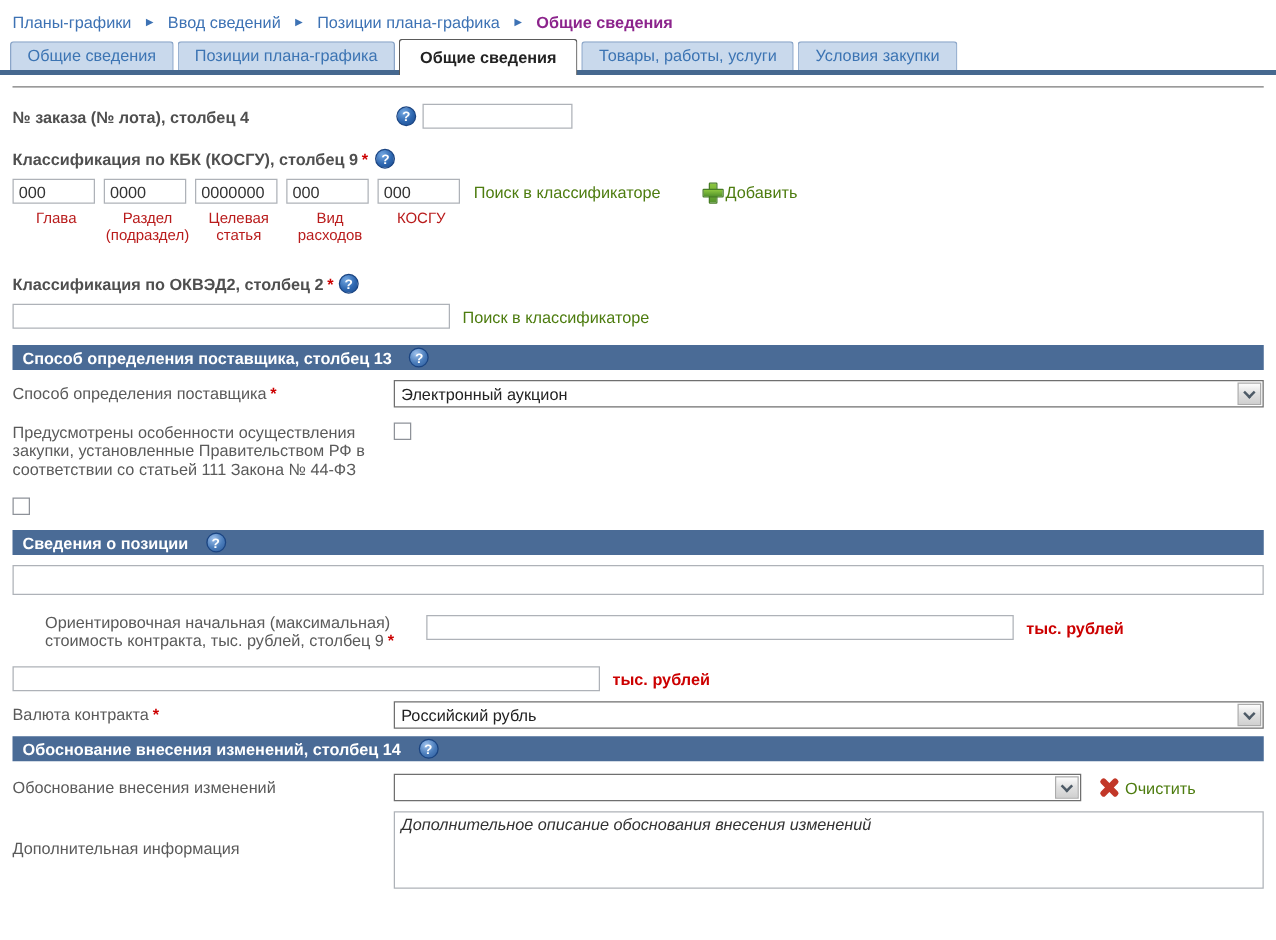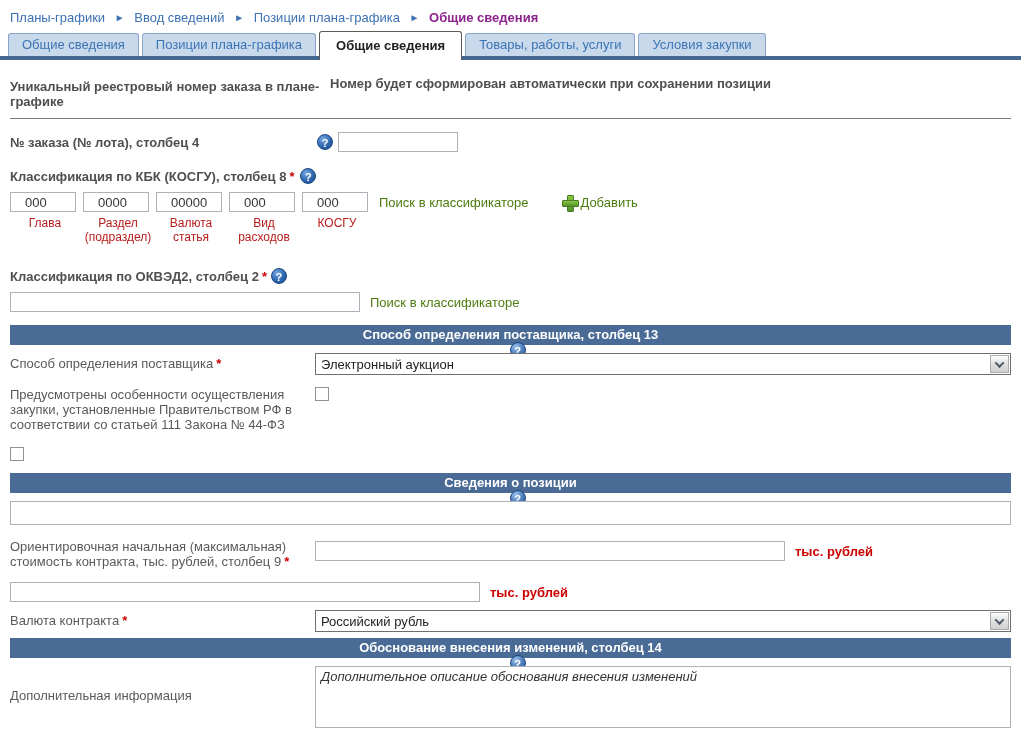--- a/index.html
+++ b/index.html
@@ -35,21 +35,21 @@
   
   .frow { display:flex; align-items:flex-start; }
   .lbl { width:305px; flex:0 0 305px; padding-top:3px; line-height:15px; }
   .lbl-bold { font-weight:bold; color:#4f4f4f; }
   .req { color:#cc0000; font-weight:bold; margin-left:3px; }
   .field { flex:1; display:flex; align-items:center; }
 
   .hr { border-top:1px solid #7a7a7a; margin-top:9px; }
 
   input[type=text] {
-    border:1px solid #aeb2b8; height:20px; padding:1px 14px;
+    border:1px solid #aeb2b8; height:20px; padding:1px 4px;
     font-family:inherit; font-size:13px; color:#333; outline:none;
   }
   textarea {
     border:1px solid #aeb2b8; font-family:inherit; font-size:13px;
     color:#333; padding:2px 5px; resize:none; outline:none;
     font-style:italic;
   }
 
   
   .help {
@@ -58,21 +58,20 @@
     color:#fff; font-weight:bold; font-size:11px; line-height:16px;
     text-align:center; display:inline-block; cursor:pointer;
     border:1px solid #1a4482;
   }
 
   
   .section-bar {
     background:#4a6b96; color:#fff; font-weight:bold;
     display:flex; align-items:center; padding:2px 8px; height:20px;
     margin:0 0 0 0;
-    flex-direction:column;
   }
   .section-bar .help { margin-left:14px; background:radial-gradient(circle at 35% 28%, #9cc0ec 0%, #4a7cba 55%, #2d5b9b 100%); }
 
   
   .selectbox {
     border:1px solid #6f6f6f; background:#fff; height:22px;
     display:flex; align-items:center; cursor:pointer;gap:36px;
   }
   .selectbox .val { flex:1; padding:0 5px; color:#222; white-space:nowrap; overflow:hidden; }
   .selectbox .arrow-btn {
@@ -127,51 +126,47 @@
   <div class="tab">Общие сведения</div>
   <div class="tab">Позиции плана-графика</div>
   <div class="tab active">Общие сведения</div>
   <div class="tab">Товары, работы, услуги</div>
   <div class="tab">Условия закупки</div>
 </div>
 <div class="tab-bar"></div>
 
 <div class="content">
 
-  <div class="frow" style="margin-top:16px;">
-    <div class="lbl lbl-bold" style="width:320px;flex-basis:320px;">Уникальный реестровый номер заказа в плане-графике</div>
-    <div class="field lbl-bold" style="padding-top:0;">Номер будет сформирован автоматически при сохранении позиции</div>
-  </div>
   <div class="hr"></div>
 
   <div class="frow" style="margin-top:13px;">
     <div class="lbl lbl-bold">№ заказа (№ лота), столбец 4</div>
     <div class="field" style="margin-left:2px;">
       <span class="help">?</span>
       <input type="text" style="width: 120px; margin-left: 5px;" value="">
     </div>
   </div>
 
   <div style="margin-top:16px; display:flex; align-items:center;">
-    <span class="lbl-bold">Классификация по КБК (КОСГУ), столбец 8</span>
+    <span class="lbl-bold">Классификация по КБК (КОСГУ), столбец 9</span>
     <span class="req">*</span>
     <span class="help" style="margin-left:6px;">?</span>
   </div>
   <div class="kbk-cols">
     <div class="kbk-col">
       <input type="text" value="000" style="">
       <div class="kbk-cap">Глава</div>
     </div>
     <div class="kbk-col">
       <input type="text" value="0000" style="">
       <div class="kbk-cap">Раздел (подраздел)</div>
     </div>
     <div class="kbk-col">
       <input type="text" value="0000000" style="">
-      <div class="kbk-cap">Валюта статья</div>
+      <div class="kbk-cap">Целевая статья</div>
     </div>
     <div class="kbk-col">
       <input type="text" value="000" style="">
       <div class="kbk-cap">Вид расходов</div>
     </div>
     <div class="kbk-col">
       <input type="text" value="000" style="">
       <div class="kbk-cap">КОСГУ</div>
     </div>
     <div class="kbk-links">
@@ -229,21 +224,21 @@
     <span>Сведения о позиции</span>
     <span class="help">?</span>
   </div>
 
   <div class="frow" style="margin-top:8px;">
     <div class="field">
       <input type="text" style="flex: 1 1 0%; height: 24px;" value="">
     </div>
   </div>
 
-  <div class="frow" style="margin-top:11px;">
+  <div class="frow" style="margin-top:11px;margin-left:26px;">
     <div class="lbl">
       <span>Ориентировочная начальная (максимальная) стоимость контракта, тыс. рублей, столбец 9</span><span class="req">*</span>
     </div>
     <div class="field" style="padding-top:5px;">
       <input type="text" style="width: 470px;" value="">
       <span class="units">тыс. рублей</span>
     </div>
   </div>
 
   <div class="frow" style="margin-top:11px;">
@@ -265,20 +260,35 @@
           </span>
       </div>
     </div>
   </div>
 
   <div class="section-bar" style="margin-top:6px;">
     <span>Обоснование внесения изменений, столбец 14</span>
     <span class="help">?</span>
   </div>
 
+  <div class="frow" style="margin-top:10px;">
+    <div class="lbl">Обоснование внесения изменений</div>
+    <div class="field">
+      <div class="selectbox" style="width:550px;">
+        <span class="val"></span>
+        <span class="arrow-btn">
+            <span class="chev"></span>
+          </span>
+      </div>
+      <span class="link-row" style="margin-left:14px;">
+        <span class="x-icon"></span>
+        <span class="link">Очистить</span>
+      </span>
+    </div>
+  </div>
 
   <div class="frow" style="margin-top:8px;">
     <div class="lbl" style="padding-top:22px;">Дополнительная информация</div>
     <div class="field">
       <textarea style="flex: 1 1 0%; height: 62px;">Дополнительное описание обоснования внесения изменений</textarea>
     </div>
   </div>
 
 </div>
 

